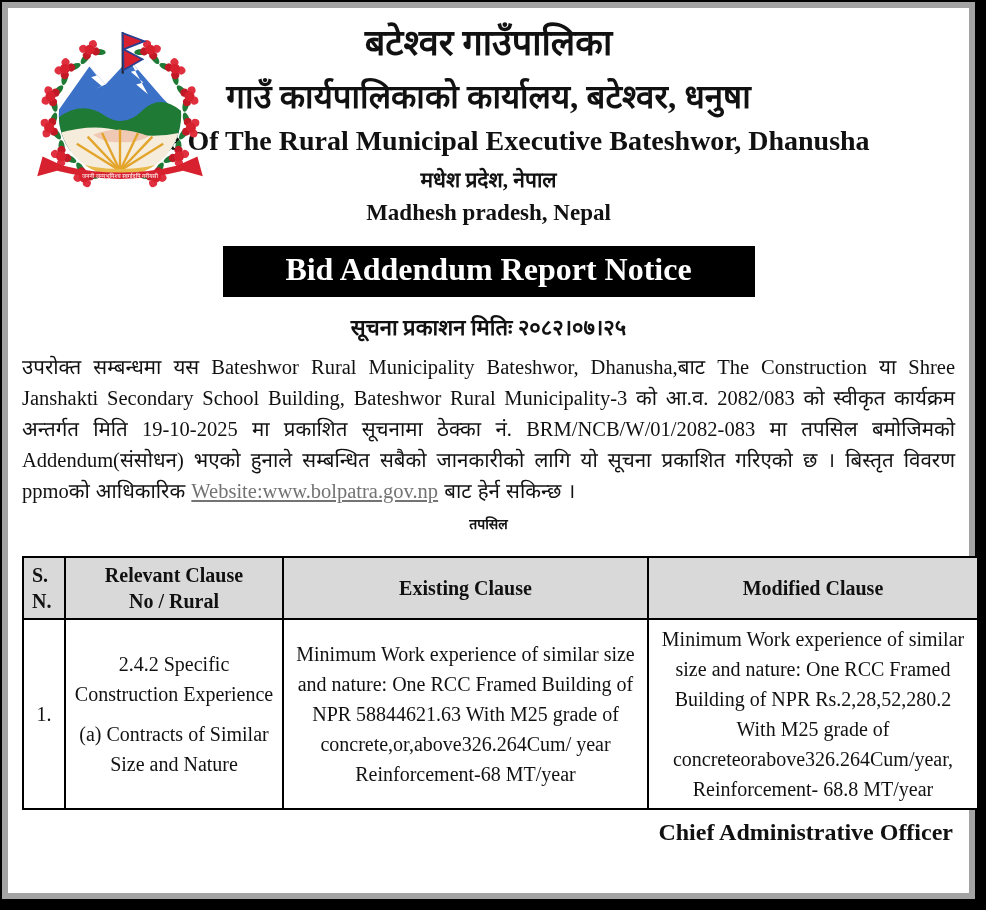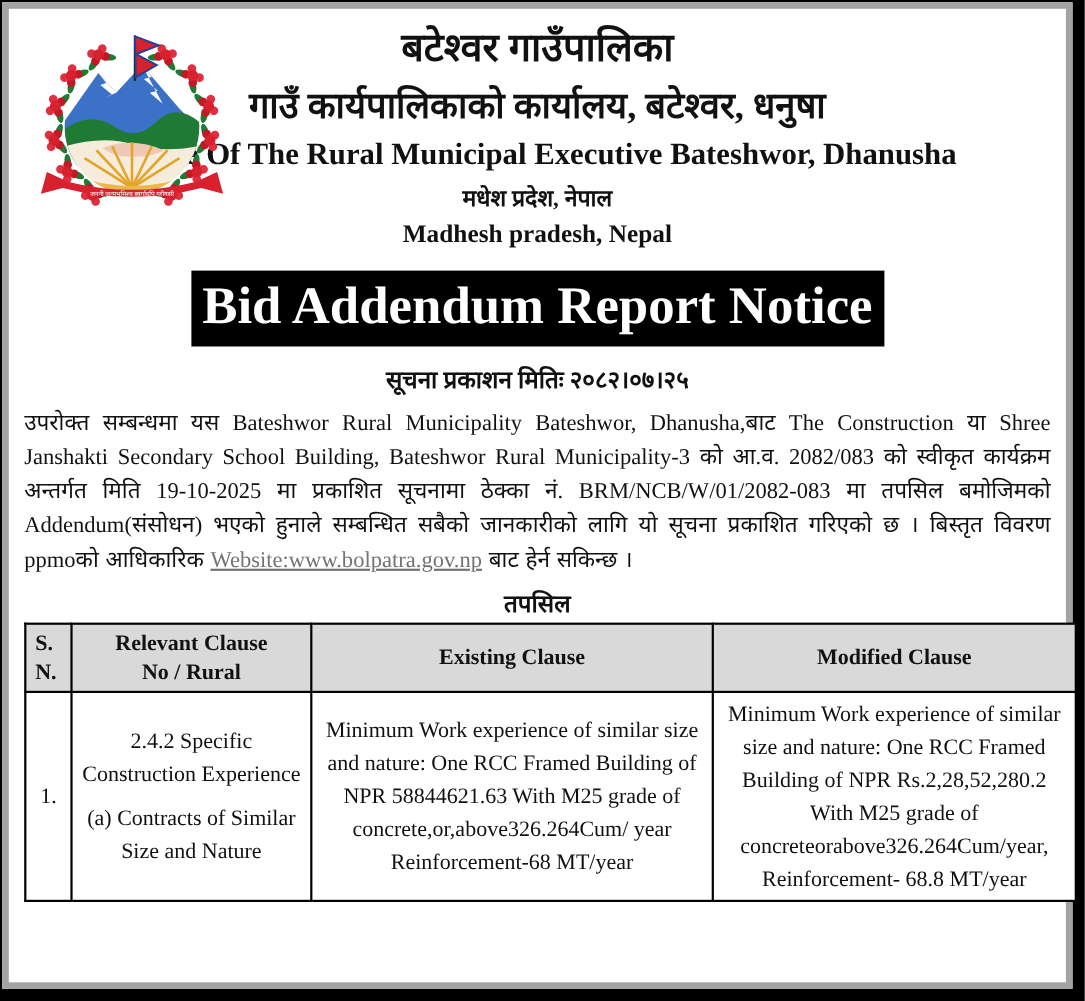--- a/index.html
+++ b/index.html
@@ -17,31 +17,31 @@
   .header { position:relative; text-align:center; }
   .emblem { position:absolute; left:8px; top:2px; width:180px; height:195px; }
   .title-np  { font-weight:bold; font-size:36px; line-height:46px; }
   .title-en  { font-weight:bold; font-size:28px; line-height:40px; }
   .office-np { font-weight:bold; font-size:33px; line-height:50px; margin-top:6px; }
   .office-en { font-weight:bold; font-size:28px; line-height:38px; }
   .province-np { font-weight:bold; font-size:21px; line-height:32px; margin-top:4px; }
   .province-en { font-weight:bold; font-size:23px; line-height:34px; }
   
   .banner {
-    width:630px; margin:16px auto 0 auto; background:#000; color:#fff;
-    text-align:center; font-weight:bold; font-size:48px; padding:5px 0 9px 0;
+    width:532px; margin:16px auto 0 auto; background:#000; color:#fff;
+    text-align:center; font-weight:bold; font-size:32px; padding:5px 0 9px 0;
   }
   .date-line { text-align:center; font-weight:bold; font-size:22px; margin-top:14px; }
   
   .body-text {
     font-size:20.5px; line-height:31px; text-align:justify; margin-top:11px;
     word-spacing:1px;
   }
   .website-link { text-decoration:underline; color:#737373; cursor:pointer; }
-  .details-heading { text-align:center; font-weight:bold; font-size:22px; margin:7px 0 4px 0; }
+  .details-heading { text-align:center; font-weight:bold; font-size:14px; margin:7px 0 23px 0; }
   
   table.notice-table { width:100%; border-collapse:collapse; table-layout:fixed; }
   table.notice-table th, table.notice-table td {
     border:2px solid #000; text-align:center; vertical-align:middle; padding:4px 6px;
   }
   table.notice-table th { background:#d9d9d9; font-size:20px; line-height:26px; }
   table.notice-table td { font-size:20px; line-height:30px; background:#fff; }
   td.cell-sn { font-size:21px; }
   col.c-sn { width:42px; } col.c-clause { width:218px; }
   col.c-existing { width:365px; } col.c-modified { width:330px; }
@@ -165,15 +165,16 @@
           <td>
             <span>2.4.2 Specific Construction Experience</span>
             <span class="clause-p2">(a) Contracts of Similar Size and Nature</span>
           </td>
           <td>Minimum Work experience of similar size and nature: One RCC Framed Building of NPR 58844621.63 With M25 grade of concrete,or,above326.264Cum/ year Reinforcement-68 MT/year</td>
           <td>Minimum Work experience of similar size and nature: One RCC Framed Building of NPR Rs.2,28,52,280.2 With M25 grade of concreteorabove326.264Cum/year, Reinforcement- 68.8 MT/year</td>
         </tr>
       </tbody>
     </table>
 
+    <div class="footer">Chief Administrative Officer</div>
 
   </div>
 </div>
 
 </body></html>

